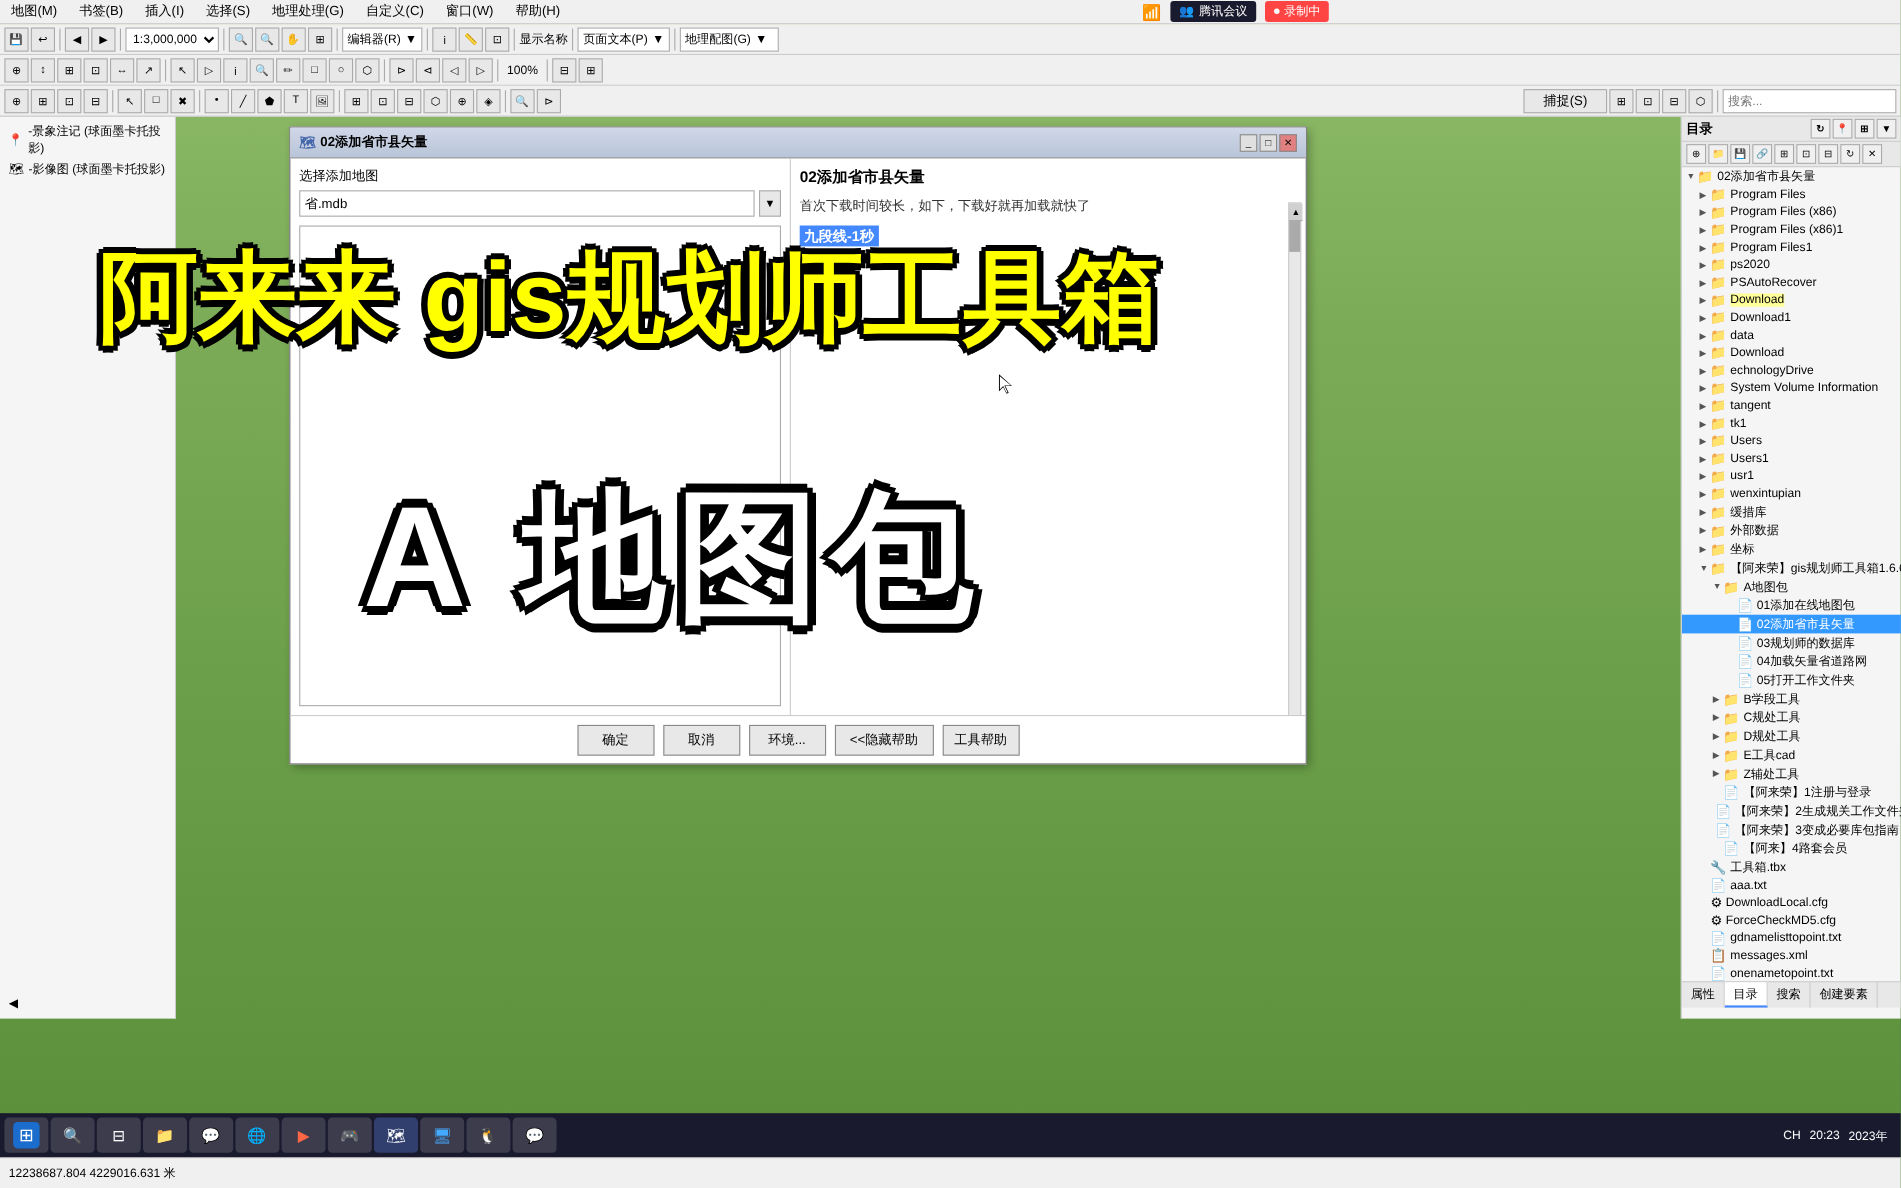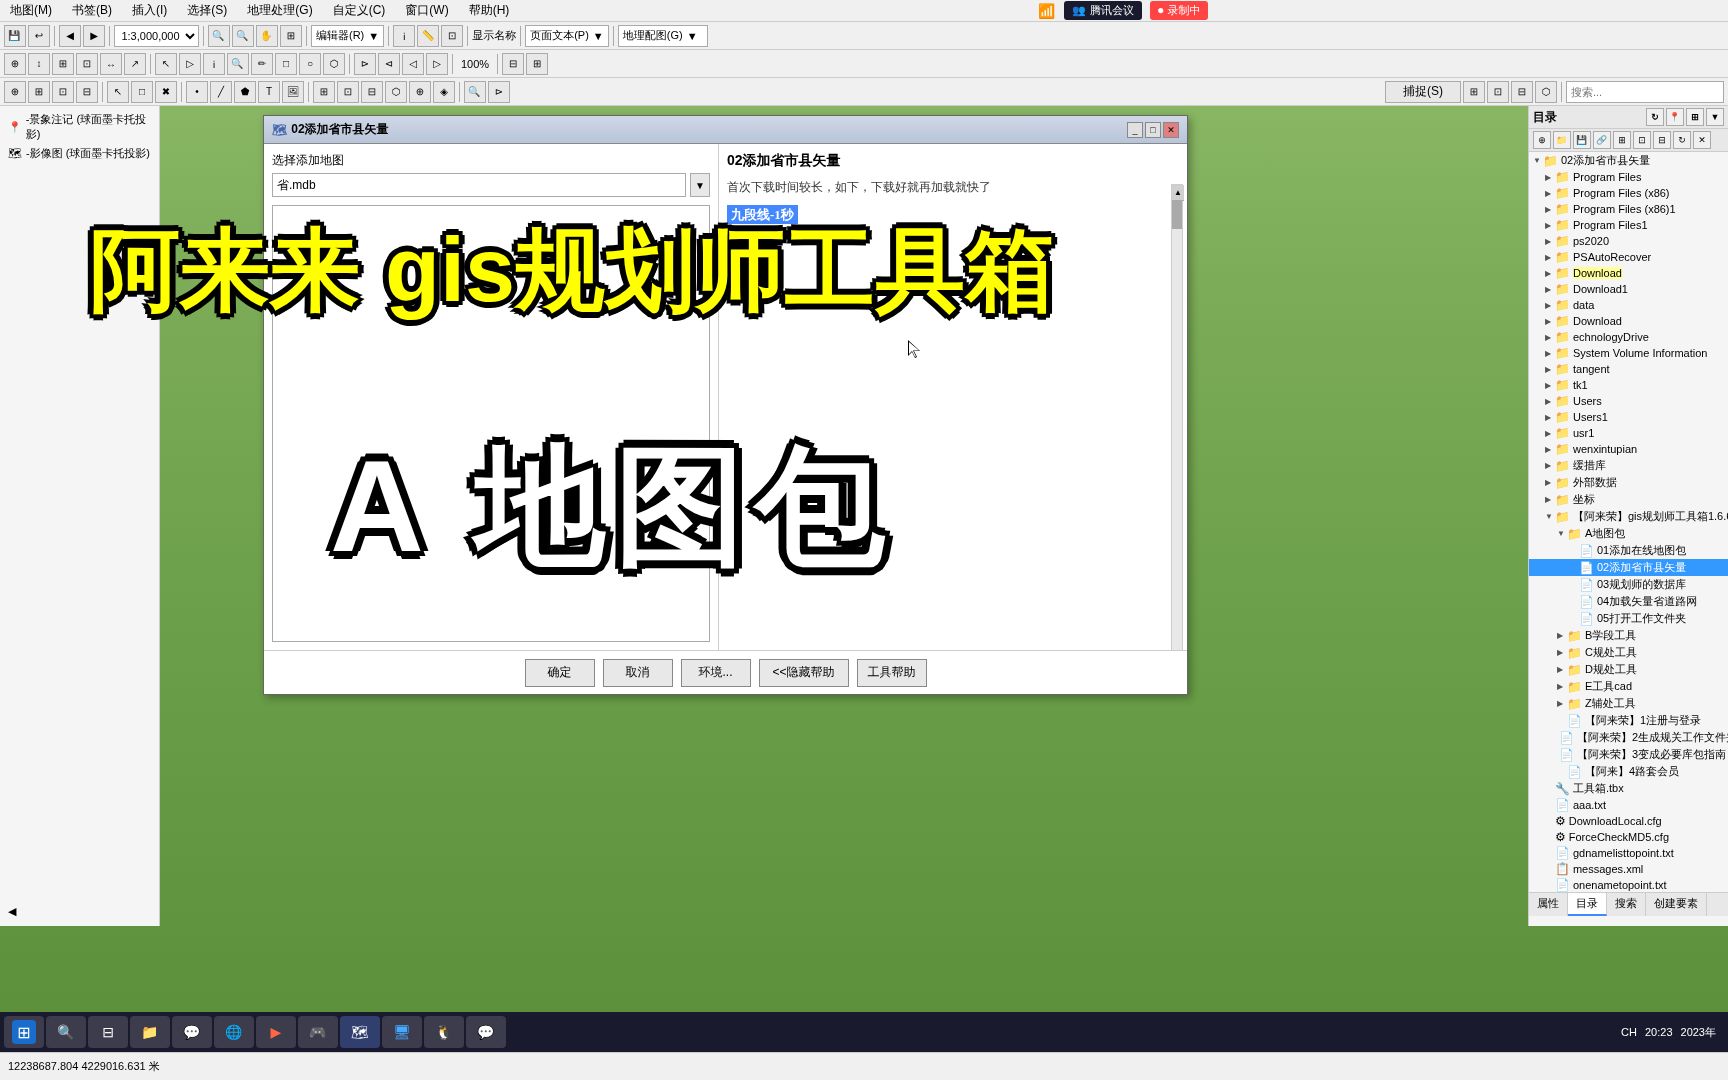--- a/index.html
+++ b/index.html
@@ -105,21 +105,20 @@
       height: 20px;
       background: #aaa;
       margin: 0 2px;
     }
     .tb-dropdown {
       height: 22px;
       border: 1px solid #aaa;
       background: white;
       font-size: 11px;
       padding: 0 2px;
-      text-align: center;
     }
 
     
     #left-panel {
       position: absolute;
       top: 106px; left: 0;
       width: 160px;
       height: 820px;
       background: #f5f5f5;
       border-right: 1px solid #ccc;
@@ -660,21 +659,21 @@
       </div>
       <div id="dialog-list-area">
         
       </div>
     </div>
 
     <div id="dialog-right">
       <div id="dialog-right-title">02添加省市县矢量</div>
       <div id="info-text">
         <div style="margin-bottom:8px;">首次下载时间较长，如下，下载好就再加载就快了</div>
-        <div style="margin-bottom:4px;font-family:Liberation Serif, serif;">
+        <div style="margin-bottom:4px;">
           <span class="highlight-blue">九段线-1秒</span>
         </div>
         <div style="margin-bottom:4px;">最长...0秒</div>
       </div>
 
       <div style="position:absolute;right:4px;top:40px;width:12px;height:500px;background:#e8e8e8;border:1px solid #ccc;">
         <div style="width:10px;height:40px;background:#aaa;position:absolute;top:4px;"></div>
 
         <div style="position:absolute;top:0;width:12px;height:16px;background:#d0d0d0;border-bottom:1px solid #aaa;display:flex;align-items:center;justify-content:center;font-size:8px;">▲</div>
       </div>

